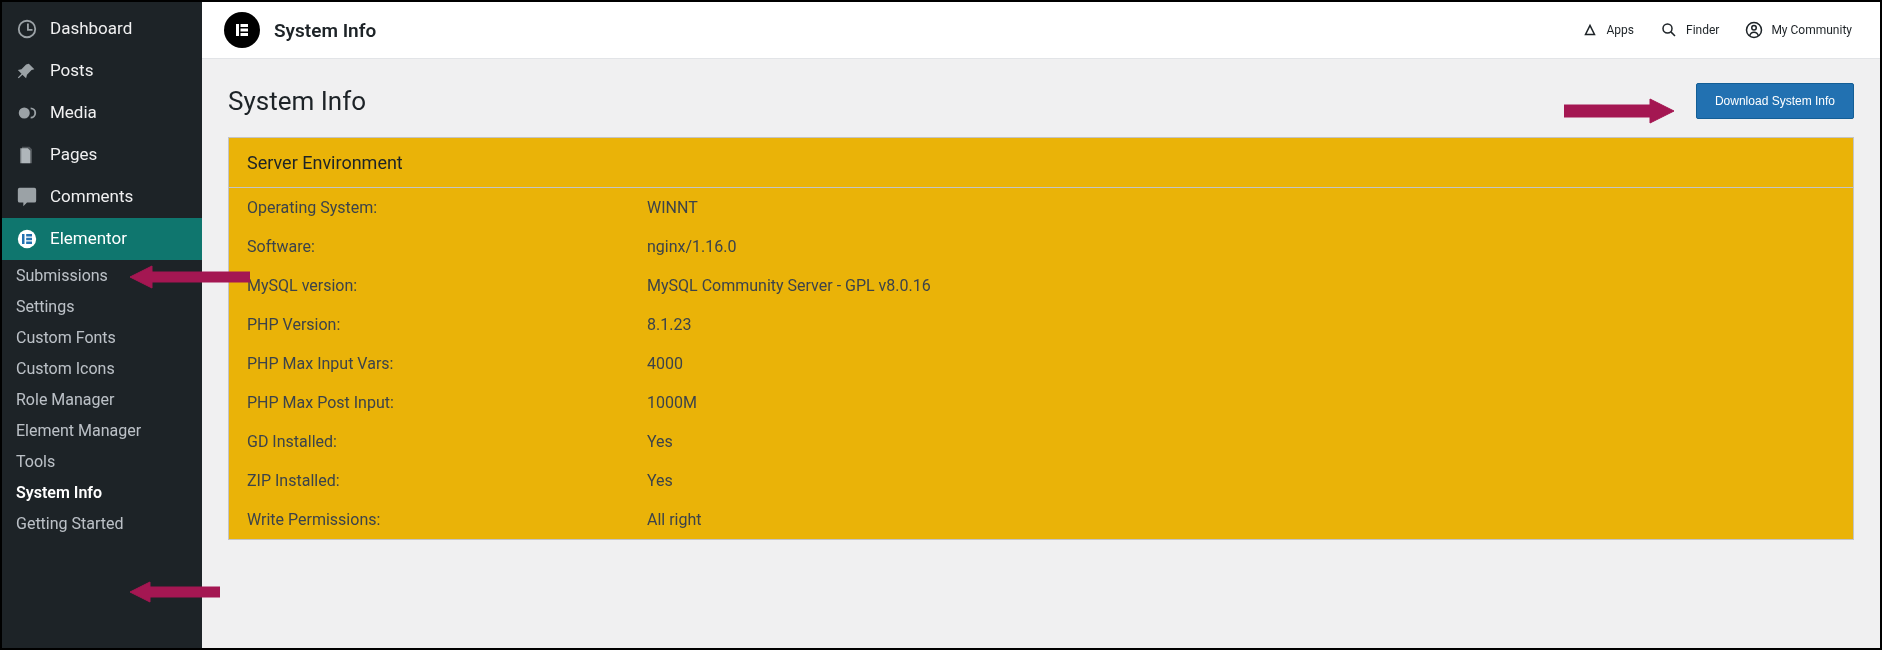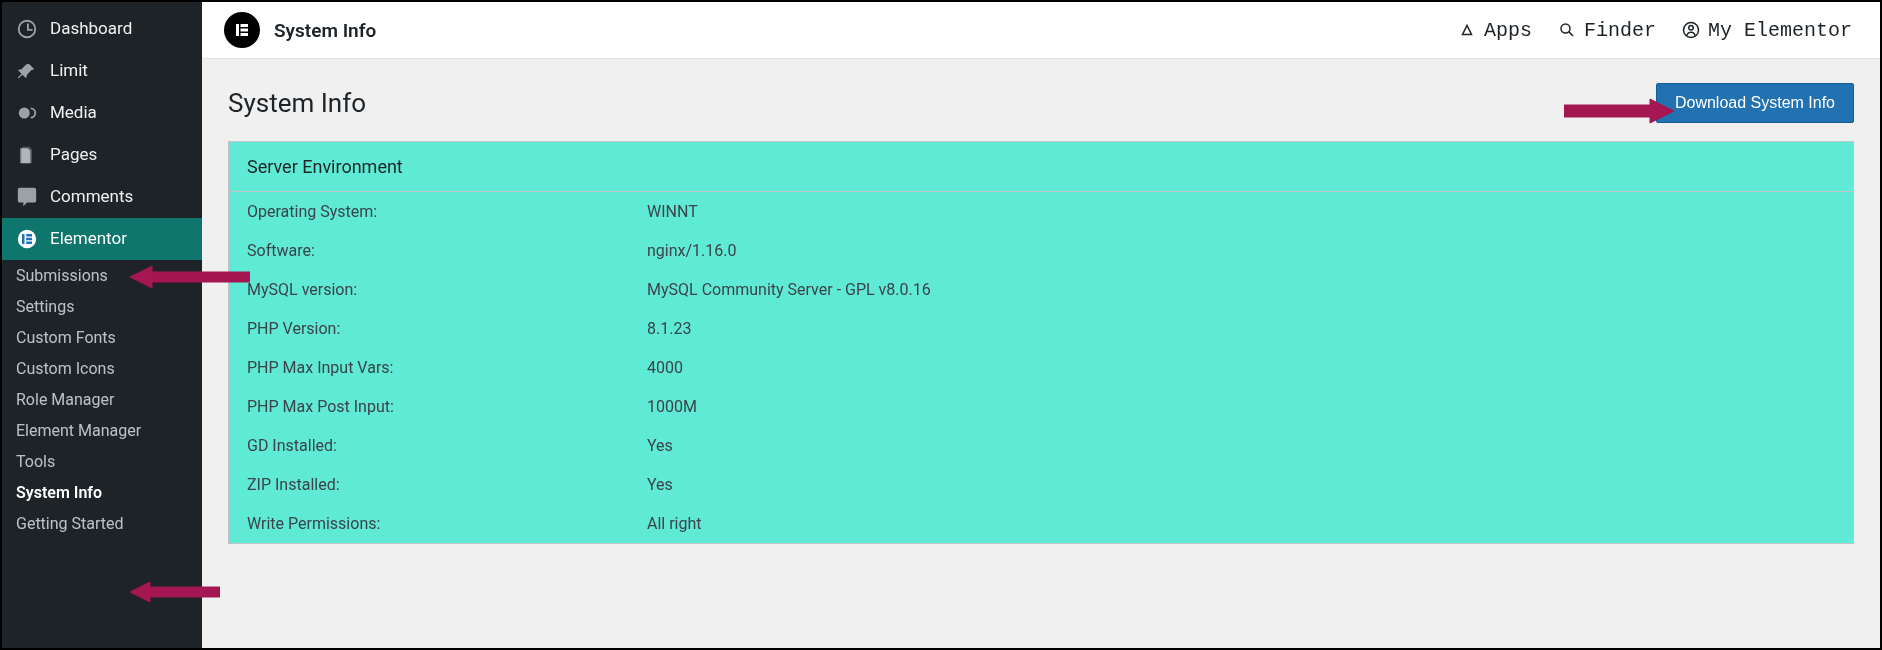--- a/index.html
+++ b/index.html
@@ -87,25 +87,24 @@
     .topbar-title {
       font-size: 19px;
       font-weight: 600;
       color: #1d2327;
     }
     .topbar-spacer { flex: 1; }
     .topbar-link {
       display: inline-flex;
       align-items: center;
       gap: 8px;
-      font-size: 20px;
+      font-size: 12px;
       color: #1d2327;
       cursor: pointer;
       padding: 4px 6px;
-      font-family: Liberation Mono, monospace;
     }
     .topbar-link .ticon {
       width: 18px;
       height: 18px;
       display: inline-flex;
       align-items: center;
       justify-content: center;
     }
     
     .content {
@@ -120,26 +119,26 @@
       font-size: 26px;
       font-weight: 400;
       color: #1d2327;
     }
     .btn-primary {
       margin-left: auto;
       background: #2271b1;
       color: #fff;
       border: 1px solid #135e96;
       padding: 10px 18px;
-      font-size: 16px;
+      font-size: 12px;
       cursor: pointer;
       border-radius: 2px;
     }
     .panel {
-      background: #5eead4;
+      background: #eab308;
       border: 1px solid #c3c4c7;
     }
     .panel-header {
       padding: 14px 18px;
       font-size: 18px;
       color: #1d2327;
       border-bottom: 1px solid #c3c4c7;
     }
     .kv {
       display: flex;
@@ -174,21 +173,21 @@
       </span>
       <span>Dashboard</span>
     </div>
 
     <div class="sb-item">
       <span class="icon">
         <svg width="22" height="22" viewBox="0 0 24 24" fill="currentColor">
             <path d="M14 4l6 6-3 1-5 5-1 4-4-4-4 4-1-1 4-4-4-4 4-1 5-5z"></path>
           </svg>
       </span>
-      <span>Limit</span>
+      <span>Posts</span>
     </div>
 
     <div class="sb-item">
       <span class="icon">
         <svg width="22" height="22" viewBox="0 0 24 24" fill="currentColor">
             <circle cx="9" cy="12" r="6"></circle>
             <path d="M16 7a5 5 0 0 1 0 10" fill="none" stroke="currentColor" stroke-width="2"></path>
           </svg>
       </span>
       <span>Media</span>
@@ -272,21 +271,21 @@
       </span>
 
       <span class="topbar-link">
         <span class="ticon">
           <svg width="18" height="18" viewBox="0 0 24 24" fill="none" stroke="currentColor" stroke-width="2">
               <circle cx="12" cy="12" r="10"></circle>
               <circle cx="12" cy="9" r="3"></circle>
               <path d="M6 20c1-3 4-5 6-5s5 2 6 5"></path>
             </svg>
         </span>
-        <span>My Elementor</span>
+        <span>My Community</span>
       </span>
     </div>
 
     <div class="content">
       <div class="content-head">
         <h1 class="content-title">System Info</h1>
         <button class="btn-primary">Download System Info</button>
       </div>
 
       <div class="panel">

